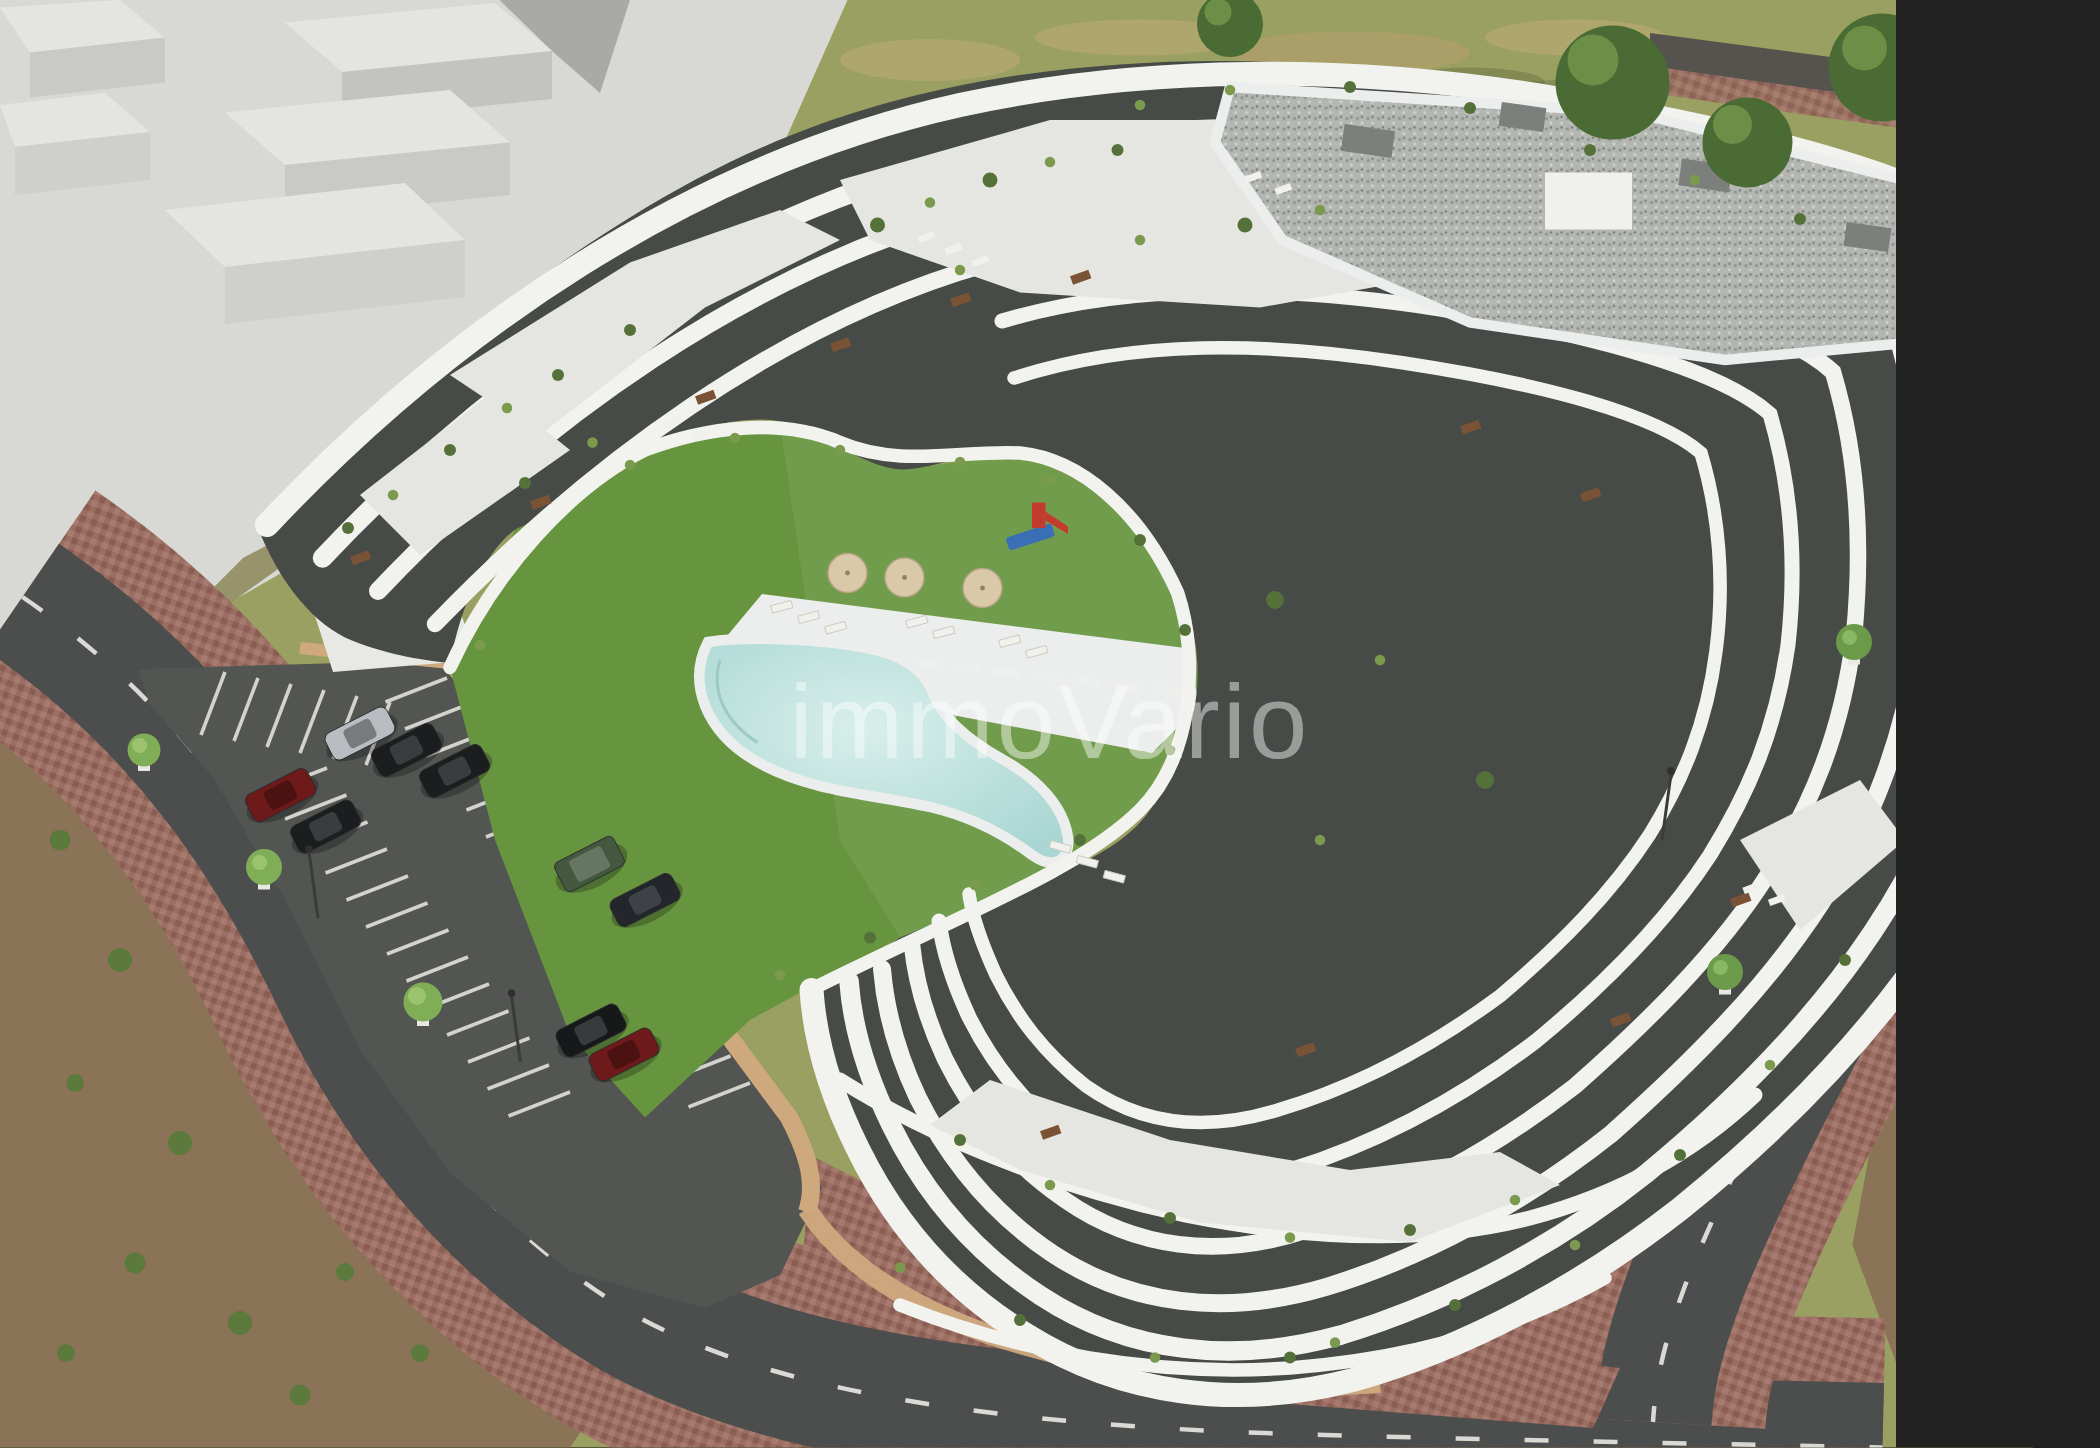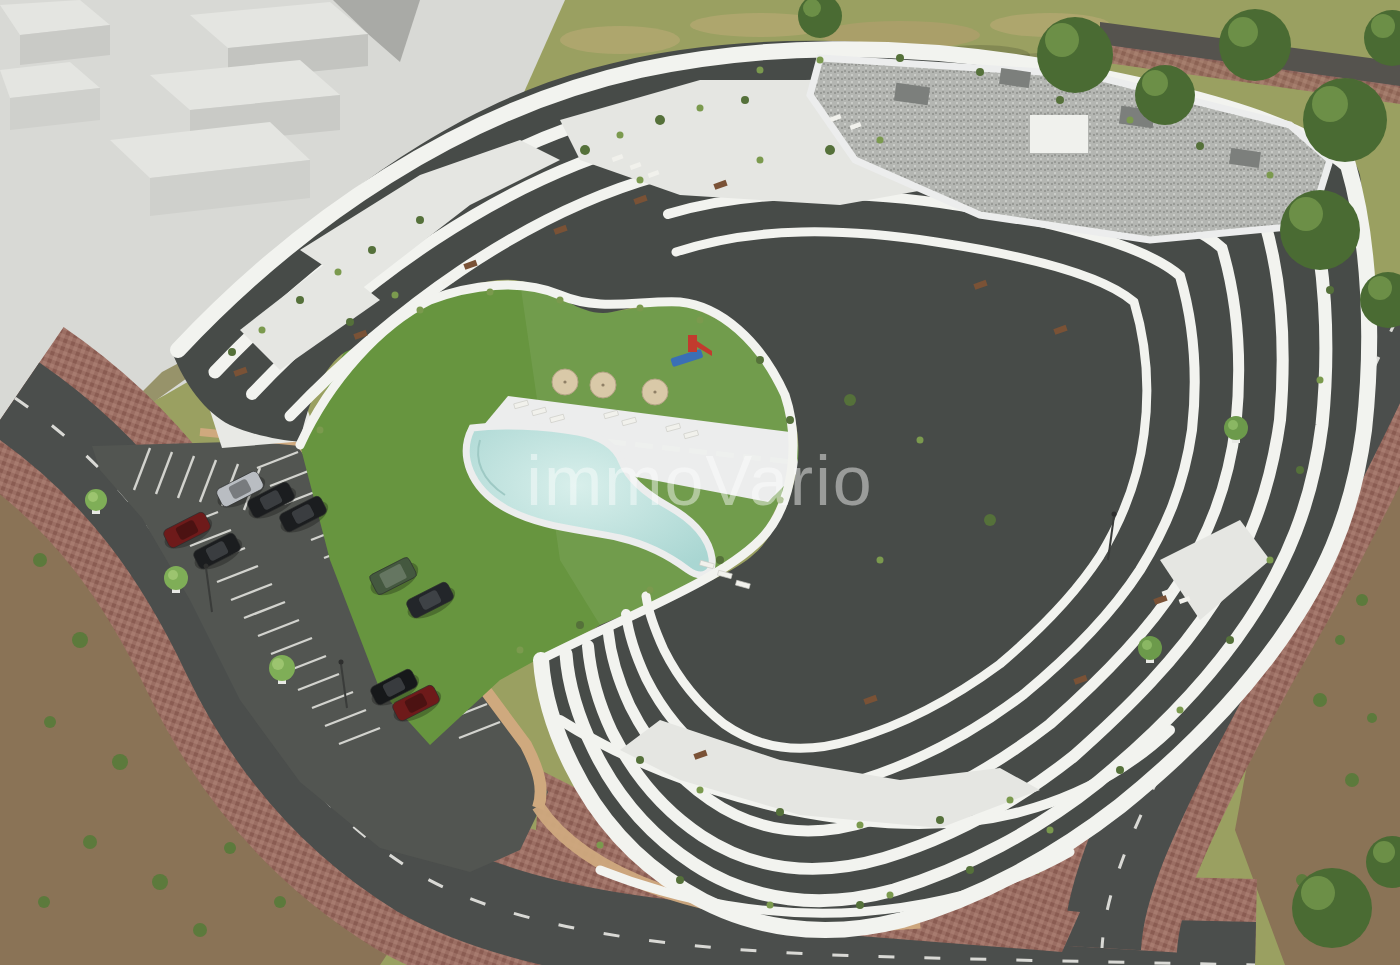--- a/index.html
+++ b/index.html
@@ -1,16 +1,16 @@
 <!DOCTYPE html>
 <html><head>
 <meta charset="utf-8">
 <style>
   html,body{margin:0;padding:0;background:#222;}
-  .scene{width:1400px;height:965px;position:relative;overflow:hidden;text-align:right;}
+  .scene{width:1264px;height:965px;position:relative;overflow:hidden;text-align:right;}
   svg{display:block;}
   .watermark{font-family:"Liberation Sans",sans-serif;font-size:70px;font-weight:400;
              letter-spacing:2px;fill:#ffffff;}
 </style>
 </head>
 <body>
 
 <div class="scene">
 <svg width="1400" height="965" viewBox="0 0 1400 965" xmlns="http://www.w3.org/2000/svg">
 

